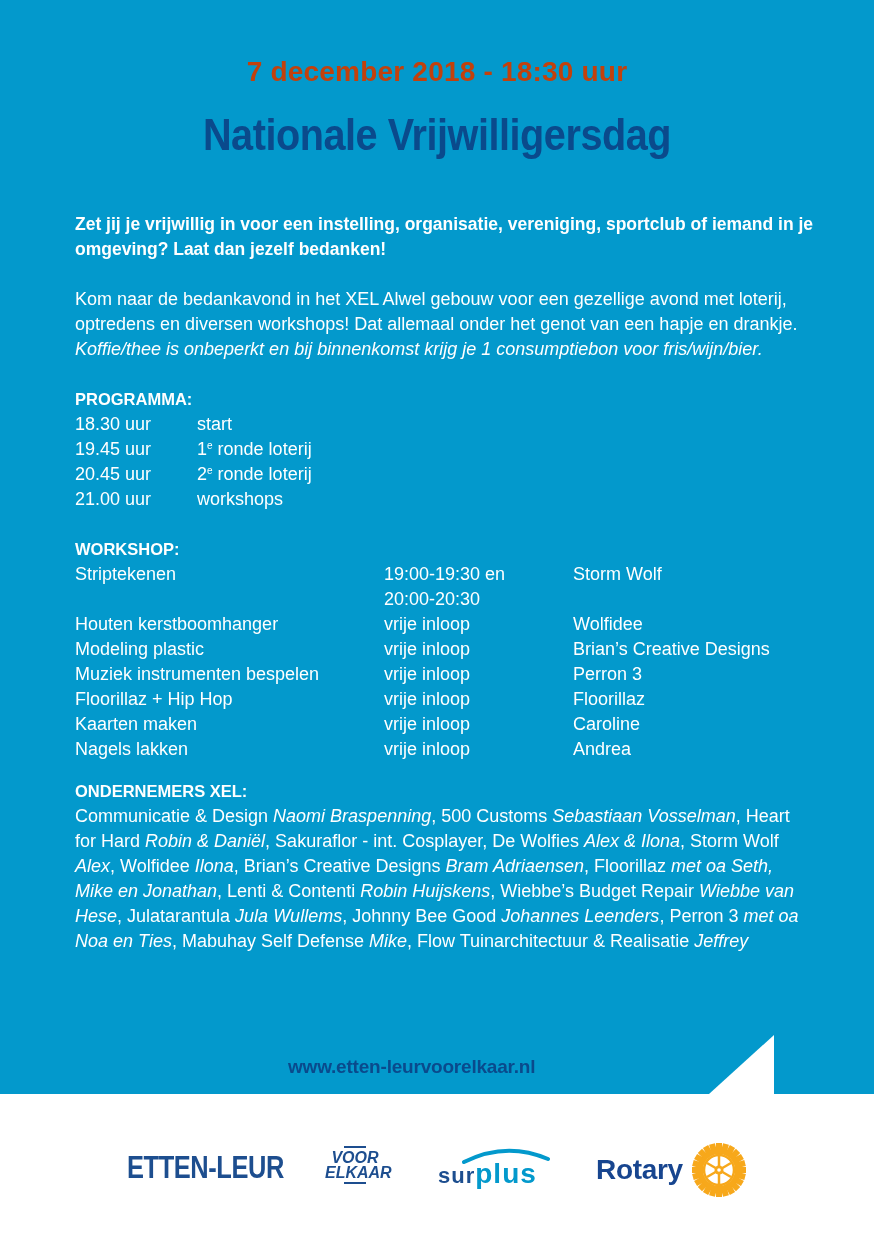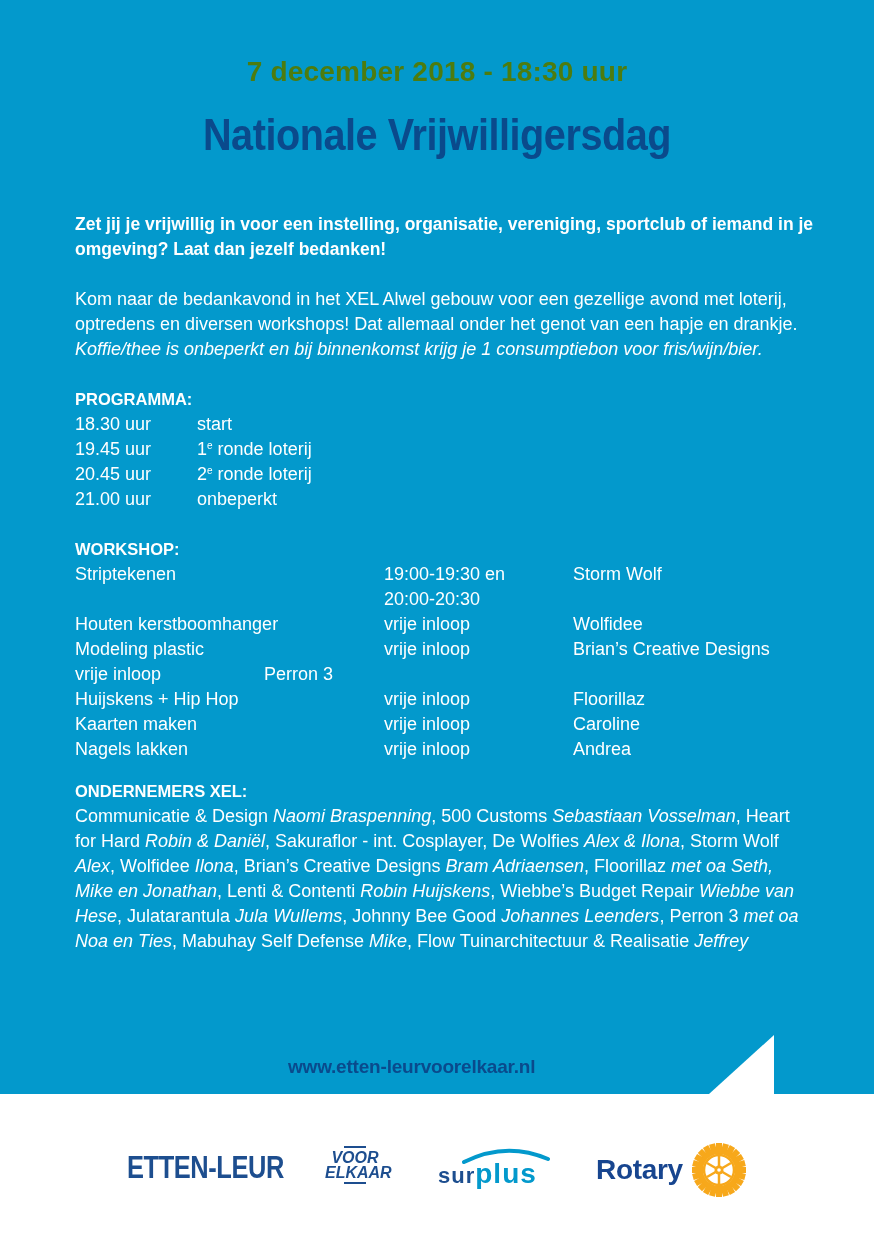--- a/index.html
+++ b/index.html
@@ -11,21 +11,21 @@
   .poster-blue {
     position: absolute; left: 0; top: 0; width: 874px; height: 1094px;
     background: #0399cc;
   }
   .corner-triangle {
     position: absolute; left: 0; top: 0; width: 874px; height: 1094px;
     pointer-events: none;
   }
   .date-line {
     position: absolute; left: 0; top: 56px; width: 874px; text-align: center;
-    color: #4d7c0f; font-weight: bold; font-size: 28px; letter-spacing: 0.2px;
+    color: #c2410c; font-weight: bold; font-size: 28px; letter-spacing: 0.2px;
   }
   .main-title {
     position: absolute; left: 0; top: 110px; width: 874px; text-align: center;
     color: #0a4a8c; font-weight: bold; font-size: 44px; letter-spacing: -0.5px;
     transform: scaleX(0.9);
   }
   .content {
     position: absolute; left: 75px; top: 212px; width: 740px; color: #ffffff;
     font-size: 18px; line-height: 25px;
   }
@@ -102,21 +102,21 @@
     <div class="prog-row">
       <span class="prog-time">19.45 uur</span>
       <span class="prog-act"><span>1</span><sup>e</sup><span> ronde loterij</span></span>
     </div>
     <div class="prog-row">
       <span class="prog-time">20.45 uur</span>
       <span class="prog-act"><span>2</span><sup>e</sup><span> ronde loterij</span></span>
     </div>
     <div class="prog-row">
       <span class="prog-time">21.00 uur</span>
-      <span class="prog-act"><span>onbeperkt</span><sup></sup><span></span></span>
+      <span class="prog-act"><span>workshops</span><sup></sup><span></span></span>
     </div>
   </div>
 
   <div class="workshop">
     <p class="section-heading">WORKSHOP:</p>
     <div class="ws-row">
       <span class="ws-name">Striptekenen</span>
       <span class="ws-time">19:00-19:30 en</span>
       <span class="ws-host">Storm Wolf</span>
     </div>
@@ -129,25 +129,26 @@
       <span class="ws-name">Houten kerstboomhanger</span>
       <span class="ws-time">vrije inloop</span>
       <span class="ws-host">Wolfidee</span>
     </div>
     <div class="ws-row">
       <span class="ws-name">Modeling plastic</span>
       <span class="ws-time">vrije inloop</span>
       <span class="ws-host">Brian’s Creative Designs</span>
     </div>
     <div class="ws-row">
+      <span class="ws-name">Muziek instrumenten bespelen</span>
       <span class="ws-time">vrije inloop</span>
       <span class="ws-host">Perron 3</span>
     </div>
     <div class="ws-row">
-      <span class="ws-name">Huijskens + Hip Hop</span>
+      <span class="ws-name">Floorillaz + Hip Hop</span>
       <span class="ws-time">vrije inloop</span>
       <span class="ws-host">Floorillaz</span>
     </div>
     <div class="ws-row">
       <span class="ws-name">Kaarten maken</span>
       <span class="ws-time">vrije inloop</span>
       <span class="ws-host">Caroline</span>
     </div>
     <div class="ws-row">
       <span class="ws-name">Nagels lakken</span>

